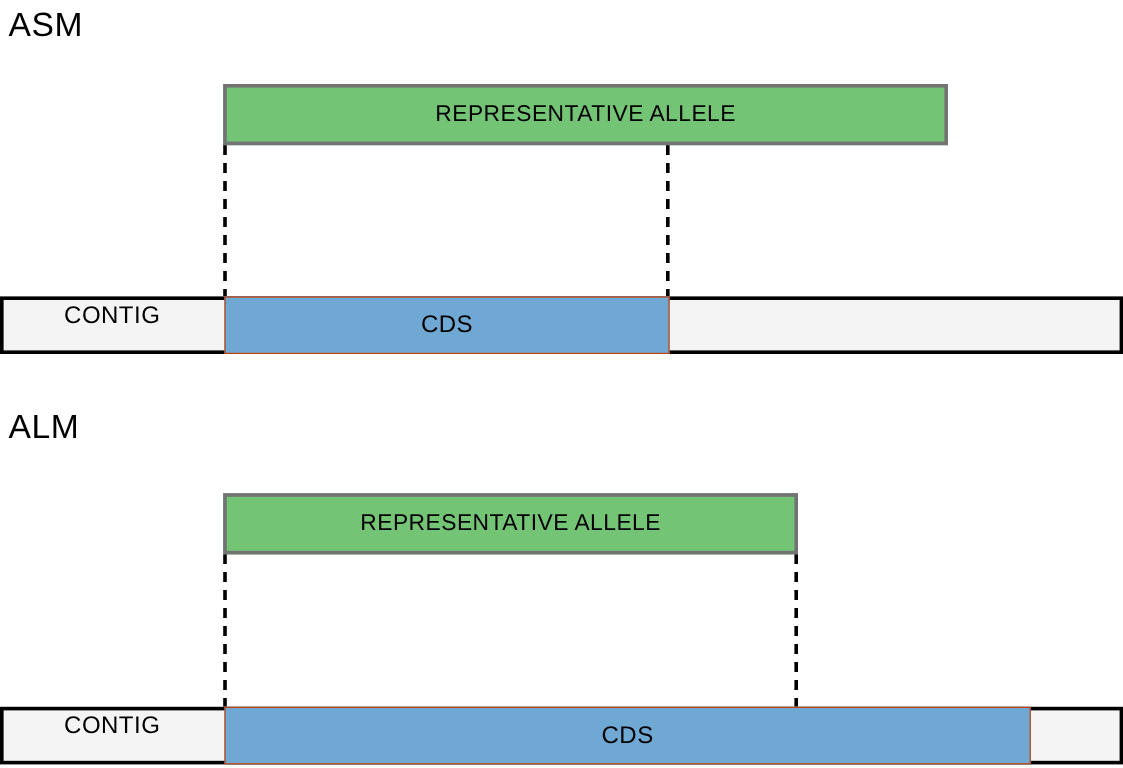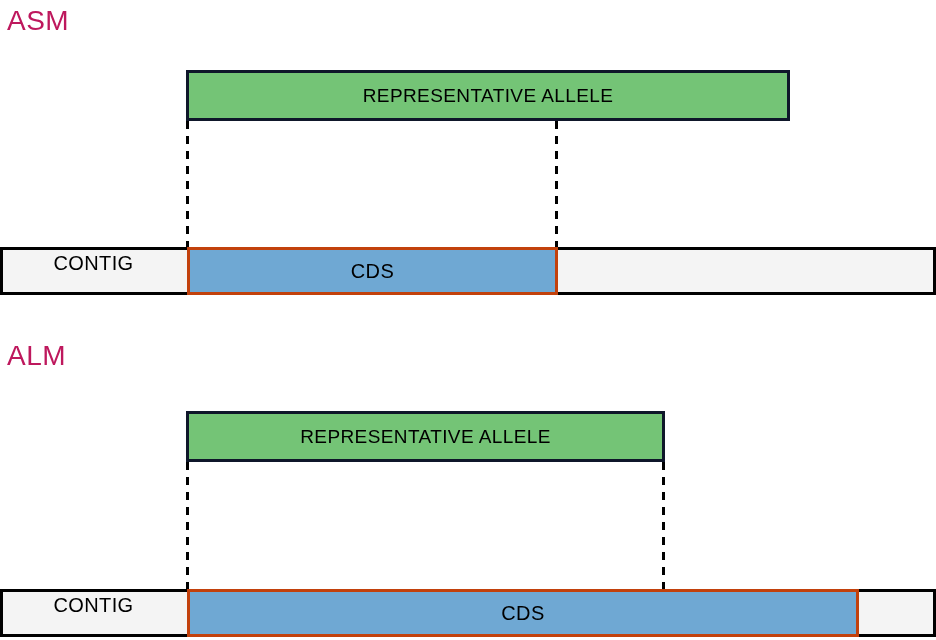--- a/index.html
+++ b/index.html
@@ -14,26 +14,26 @@
     height: 640px;
     background: #ffffff;
     overflow: hidden;
   }
   .section-title {
     position: absolute;
     left: 7px;
     font-size: 28px;
     font-weight: 400;
     letter-spacing: 0.5px;
-    color: #be185d;
+    color: #000000;
   }
   .allele-bar {
     position: absolute;
     height: 51px;
-    border: 3px solid #0f172a;
+    border: 3px solid #737373;
     display: flex;
     align-items: center;
     justify-content: center;
     font-size: 19px;
     letter-spacing: 0.4px;
   }
   .dash-line {
     position: absolute;
     width: 3px;
     background-image: repeating-linear-gradient(
@@ -56,21 +56,21 @@
     height: 32px;
     display: flex;
     align-items: center;
     justify-content: center;
     font-size: 20px;
     letter-spacing: 0.4px;
   }
   .cds-segment {
     position: absolute;
     height: 48px;
-    border: 3px solid #c2410c;
+    border: 1px solid #c2410c;
     display: flex;
     align-items: center;
     justify-content: center;
     font-size: 20px;
     letter-spacing: 0.4px;
   }
   
   #asm-title   { top: 5px; }
   #asm-allele  { left: 186px; top: 70px;  width: 604px; }
   #asm-dash-l  { left: 186px; top: 121px; height: 126px; }

